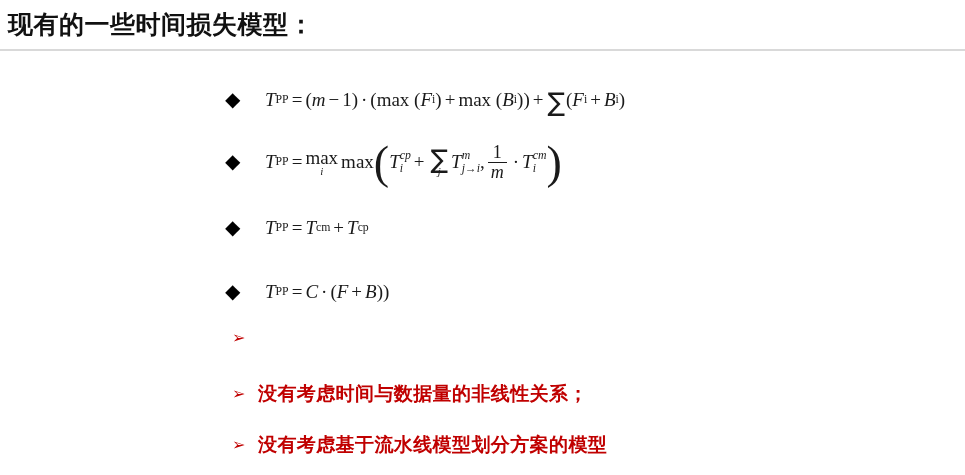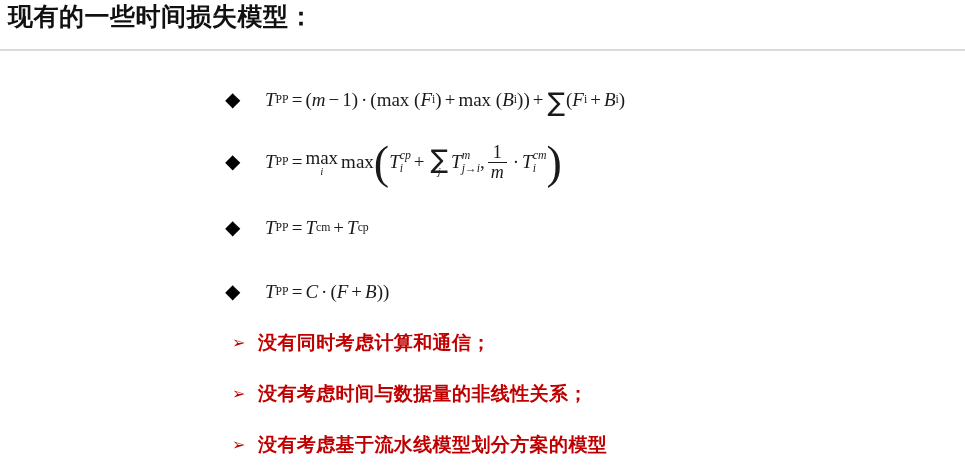--- a/index.html
+++ b/index.html
@@ -16,21 +16,21 @@
   }
   .slide {
     position: relative;
     width: 965px;
     height: 475px;
     box-sizing: border-box;
   }
   .title {
     position: absolute;
     left: 8px;
-    top: 0;
+    top: 8px;
     font-size: 25px;
     font-weight: bold;
     color: #111111;
     letter-spacing: 0.5px;
     white-space: nowrap;
   }
   .title-rule {
     position: absolute;
     left: 0;
     top: 49px;
@@ -275,21 +275,20 @@
       <span class="opn">(</span>
         <span class="var">F</span>
         <span class="op">+</span>
         <span class="var">B</span>
         <span class="opn">))</span>
     </span>
   </div>
 
   <div class="red-row" style="top: 330px;">
     <span class="red-arrow">➢</span>
-    <span class="red-text">没有同时考虑计算和通信；</span>
   </div>
 
   <div class="red-row" style="top: 381px;">
     <span class="red-arrow">➢</span>
     <span class="red-text">没有考虑时间与数据量的非线性关系；</span>
   </div>
 
   <div class="red-row" style="top: 432px;">
     <span class="red-arrow">➢</span>
     <span class="red-text">没有考虑基于流水线模型划分方案的模型</span>

